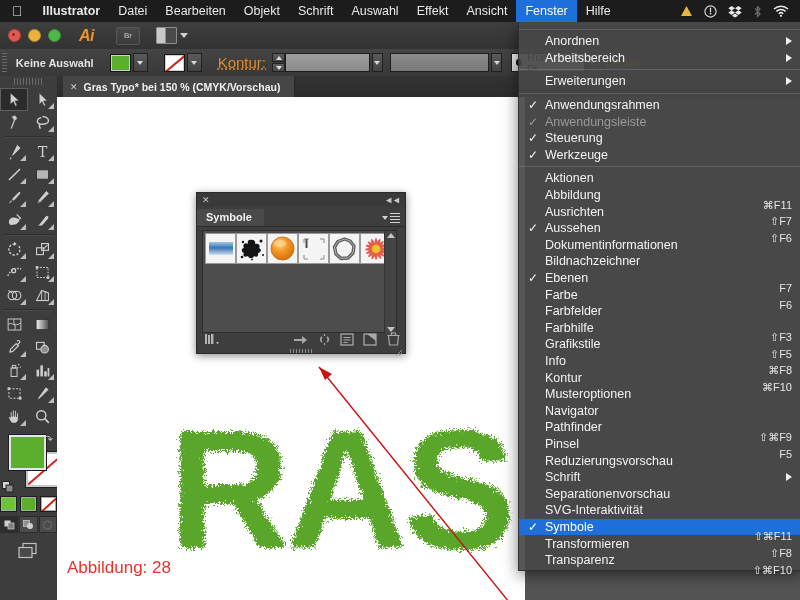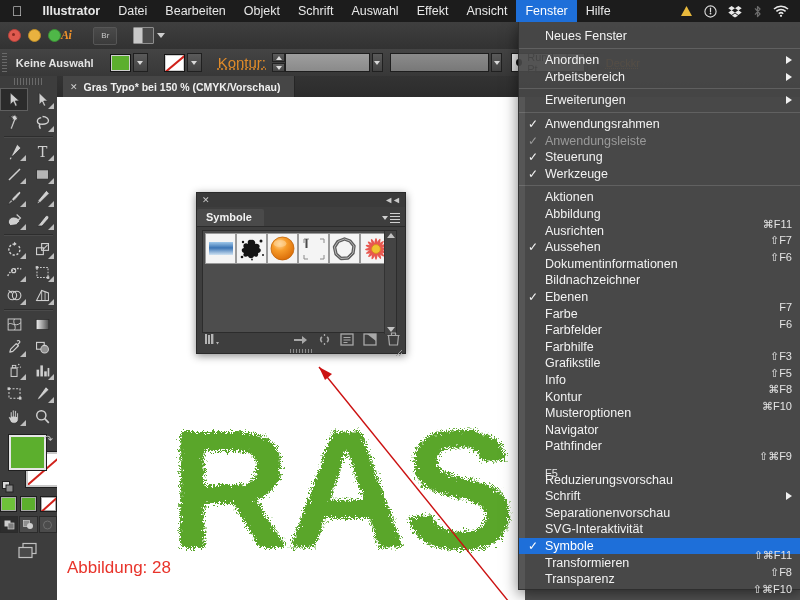--- a/index.html
+++ b/index.html
@@ -37,22 +37,22 @@
     border-bottom:1px solid #252525;
     display:flex;align-items:center;
   }
   .trafficlights{display:flex;align-items:center;gap:7px;padding-left:8px;}
   .tl{width:11px;height:11px;border-radius:50%;position:relative;}
   .tl.red{background:#e05a4f;border:1px solid #b8433c;}
   .tl.yellow{background:#e9b23f;border:1px solid #bd8d28;}
   .tl.green{background:#4fb748;border:1px solid #3b9236;}
   .tl.red:after{content:"";position:absolute;left:3px;top:3px;width:3px;height:3px;
     border-radius:50%;background:#8a2a22;}
-  .ailogo{color:#f0922b;font-weight:bold;font-style:italic;font-size:12px;
-    letter-spacing:-0.5px;font-family:Liberation Serif, serif;}
+  .ailogo{color:#f0922b;font-weight:bold;font-style:italic;font-size:16px;
+    padding-left:18px;letter-spacing:-0.5px;}
   .brbtn{
     margin-left:22px;width:22px;height:16px;border:1px solid #565656;border-radius:2px;
     background:linear-gradient(#4a4a4a,#3b3b3b);
     color:#c8c8c8;font-size:8px;display:flex;align-items:center;justify-content:center;
   }
   .arrangebtn{margin-left:16px;display:flex;align-items:center;gap:3px;}
   .arrglyph{width:19px;height:15px;border:1px solid #8e8e8e;border-radius:1px;
     background:#4a4a4a;display:flex;}
   .arrglyph i{display:block;border-right:1px solid #8e8e8e;}
   .arrglyph i:first-child{width:8px;background:#c9c9c9;}
@@ -759,23 +759,20 @@
         <svg width="8" height="8" viewBox="0 0 8 8">
             <path d="M7 1 L1 7 M7 4 L4 7" stroke="#9a9a9a" stroke-width="1"></path>
           </svg>
       </span>
       <span class="symgrab"></span>
     </div>
 
   </div>
 
   <div class="dropdown" id="ddroot">
-      <div class="dd-item dd-first">
-        <span class="lbl">Neues Fenster</span>
-      </div>
       <div class="dd-sep"></div>
       <div class="dd-item">
         <span class="lbl">Anordnen</span>
         <span class="dd-sub"></span>
       </div>
       <div class="dd-item">
         <span class="lbl">Arbeitsbereich</span>
         <span class="dd-sub"></span>
       </div>
       <div class="dd-sep"></div>
@@ -855,20 +852,21 @@
         <span class="lbl">Musteroptionen</span>
       </div>
       <div class="dd-item">
         <span class="lbl">Navigator</span>
       </div>
       <div class="dd-item">
         <span class="lbl">Pathfinder</span>
         <span class="sc">⇧⌘F9</span>
       </div>
       <div class="dd-item">
+        <span class="lbl">Pinsel</span>
         <span class="sc">F5</span>
       </div>
       <div class="dd-item">
         <span class="lbl">Reduzierungsvorschau</span>
       </div>
       <div class="dd-item">
         <span class="lbl">Schrift</span>
         <span class="dd-sub"></span>
       </div>
       <div class="dd-item">

